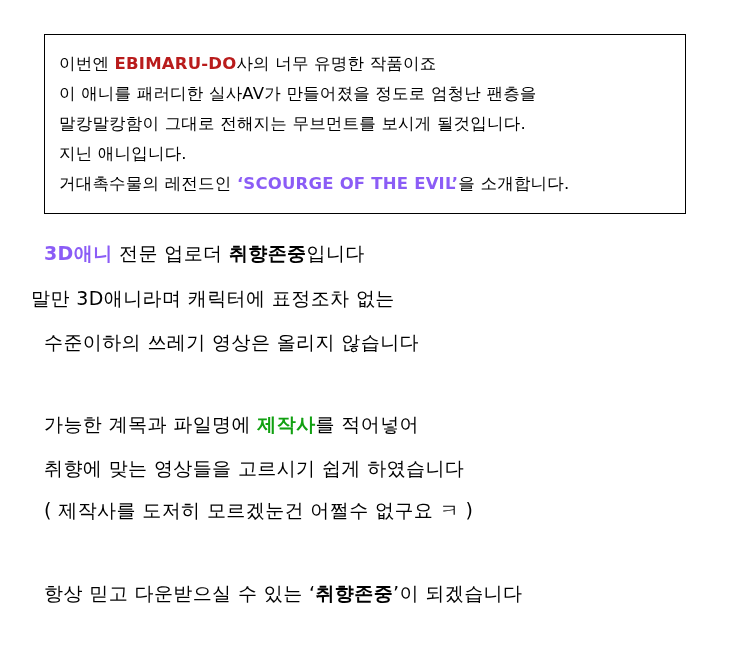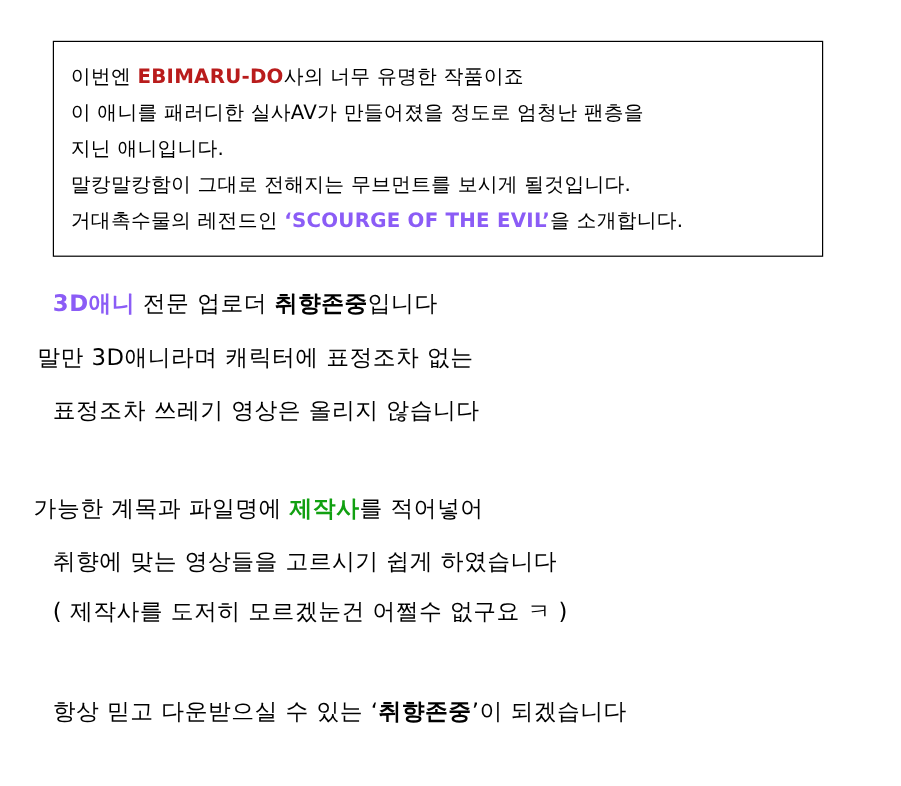--- a/index.html
+++ b/index.html
@@ -46,41 +46,41 @@
   .body-line {
     position: absolute;
     font-size: 19px;
     line-height: 24px;
     white-space: nowrap;
     letter-spacing: 0.4px;
   }
   .l1 { left: 44px; top: 241px; }
   .l2 { left: 31px; top: 286px; }
   .l3 { left: 44px; top: 330px; }
-  .l4 { left: 28px; top: 412px; }
+  .l4 { left: 44px; top: 412px; }
   .l5 { left: 44px; top: 456px; }
   .l6 { left: 44px; top: 498px; }
   .l7 { left: 44px; top: 581px; }
 
   .bold { font-weight: bold; }
 </style>
 </head>
 <body>
 
 <div class="page">
 
   <div class="intro-box">
     <div class="intro-line"><span>이번엔 </span><span class="c-magenta bold">EBIMARU-DO</span><span>사의 너무 유명한 작품이죠</span></div>
     <div class="intro-line"><span>이 애니를 패러디한 실사AV가 만들어졌을 정도로 엄청난 팬층을</span></div>
+    <div class="intro-line"><span>말캉말캉함이 그대로 전해지는 무브먼트를 보시게 될것입니다.</span></div>
     <div class="intro-line"><span>지닌 애니입니다.</span></div>
-    <div class="intro-line"><span>말캉말캉함이 그대로 전해지는 무브먼트를 보시게 될것입니다.</span></div>
     <div class="intro-line"><span>거대촉수물의 레전드인 </span><span class="c-red bold">‘SCOURGE OF THE EVIL’</span><span>을 소개합니다.</span></div>
   </div>
 
   <div class="body-line l1"><span class="c-red bold">3D애니</span><span> 전문 업로더 </span><span class="c-blue bold">취향존중</span><span>입니다</span></div>
   <div class="body-line l2"><span>말만 3D애니라며 캐릭터에 표정조차 없는</span></div>
-  <div class="body-line l3"><span>표정조차 쓰레기 영상은 올리지 않습니다</span></div>
+  <div class="body-line l3"><span>수준이하의 쓰레기 영상은 올리지 않습니다</span></div>
   <div class="body-line l4"><span>가능한 계목과 파일명에 </span><span class="c-green bold">제작사</span><span>를 적어넣어</span></div>
   <div class="body-line l5"><span>취향에 맞는 영상들을 고르시기 쉽게 하였습니다</span></div>
   <div class="body-line l6"><span>( 제작사를 도저히 모르겠눈건 어쩔수 없구요 ㅋ )</span></div>
   <div class="body-line l7"><span>항상 믿고 다운받으실 수 있는 ‘</span><span class="c-blue bold">취향존중</span><span>’이 되겠습니다</span></div>
 
 </div>
 
 </body></html>

